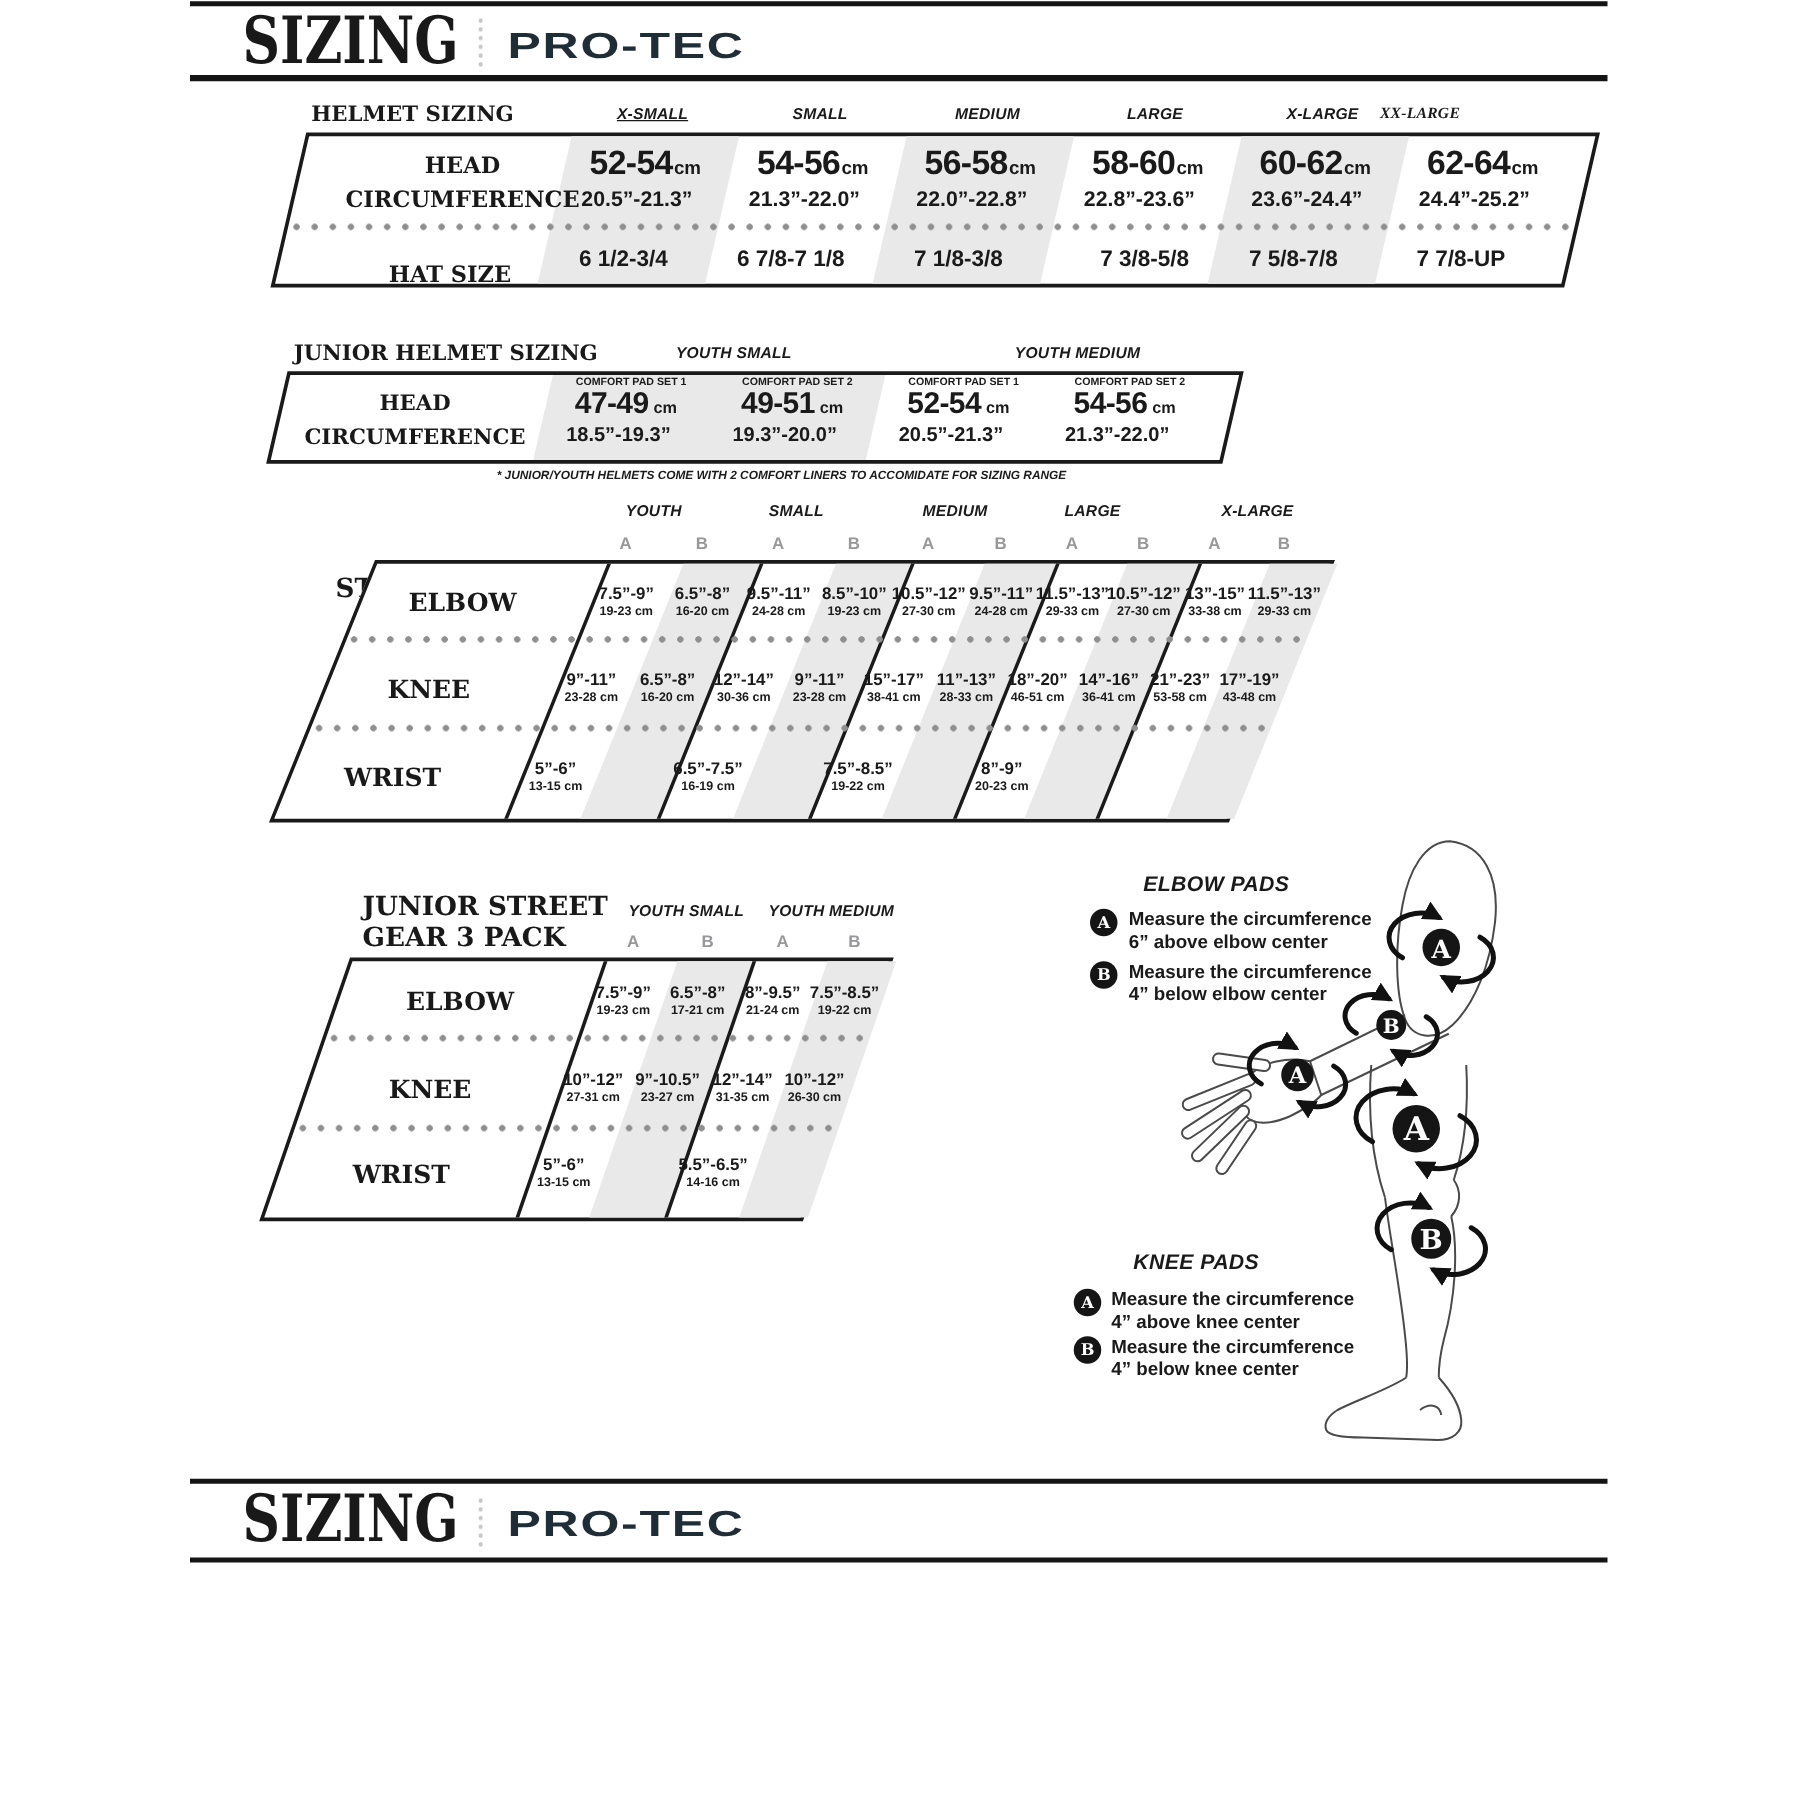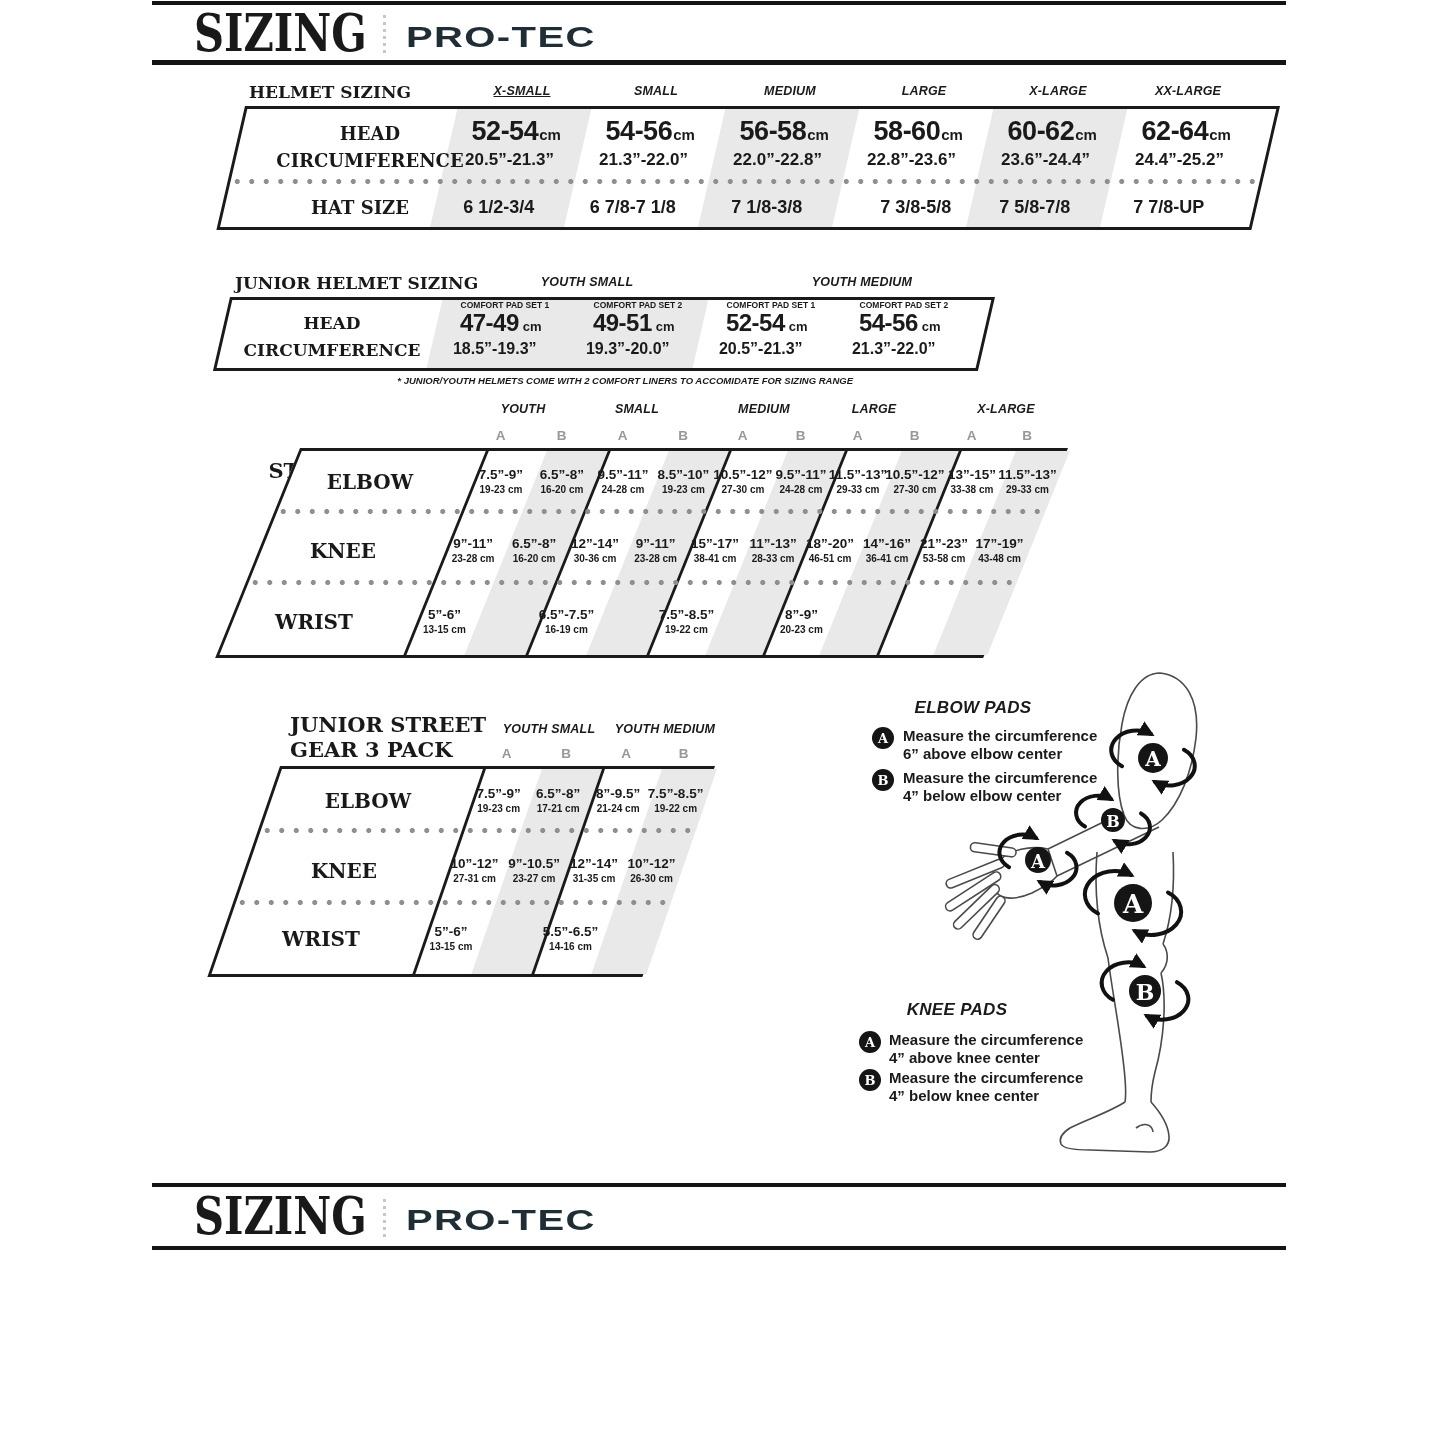--- a/index.html
+++ b/index.html
@@ -184,27 +184,27 @@
     <div class="cell hinch" style="left: 777.531px; top: 160px;">22.0”-22.8”</div>
     <div class="cell hhat" style="left: 766.679px; top: 207px;">7 1/8-3/8</div>
     <div class="cell hdr-it" style="left: 924px; top: 91px;">LARGE</div>
     <div class="cell " style="left: 918.227px; top: 131px;"><span class="hbig">58-60</span><span class="hunit">cm</span></div>
     <div class="cell hinch" style="left: 911.531px; top: 160px;">22.8”-23.6”</div>
     <div class="cell hhat" style="left: 900.679px; top: 207px; margin-left: 15px;">7 3/8-5/8</div>
     <div class="cell hdr-it" style="left: 1058px; top: 91px;">X-LARGE</div>
     <div class="cell " style="left: 1052.23px; top: 131px;"><span class="hbig">60-62</span><span class="hunit">cm</span></div>
     <div class="cell hinch" style="left: 1045.53px; top: 160px;">23.6”-24.4”</div>
     <div class="cell hhat" style="left: 1034.68px; top: 207px;">7 5/8-7/8</div>
-    <div class="cell hdr-it" style="left: 1188px; top: 91px;">XX-LARGE</div>
+    <div class="cell hdr-it" style="left: 1136px; top: 91px; font-family: Liberation Serif, serif;">XX-LARGE</div>
     <div class="cell " style="left: 1186.23px; top: 131px;"><span class="hbig">62-64</span><span class="hunit">cm</span></div>
     <div class="cell hinch" style="left: 1179.53px; top: 160px;">24.4”-25.2”</div>
     <div class="cell hhat" style="left: 1168.68px; top: 207px;">7 7/8-UP</div>
     <div class="cell row-label" style="left: 370px; top: 133px; font-size: 18px;">HEAD</div>
     <div class="cell row-label" style="left: 370px; top: 160px; font-size: 18px;">CIRCUMFERENCE</div>
-    <div class="cell row-label" style="left: 360px; top: 207px; font-size: 18px;">HAT SIZE</div>
+    <div class="cell row-label" style="left: 360px; top: 220px; font-size: 18px;">HAT SIZE</div>
     <div class="dotrow" style="left: 228px; top: 178px; width: 1035px;"></div>
     <div class="cell hdr-it" style="left: 587px; top: 282px;">YOUTH SMALL</div>
     <div class="cell hdr-it" style="left: 862px; top: 282px;">YOUTH MEDIUM</div>
     <div class="cell padset" style="left: 504.884px; top: 305px;">COMFORT PAD SET 1</div>
     <div class="cell " style="left: 500.728px; top: 323px;"><span class="jbig">47-49</span><span class="junit">cm</span></div>
     <div class="cell jinch" style="left: 494.724px; top: 349px;">18.5”-19.3”</div>
     <div class="cell padset" style="left: 637.884px; top: 305px;">COMFORT PAD SET 2</div>
     <div class="cell " style="left: 633.727px; top: 323px;"><span class="jbig">49-51</span><span class="junit">cm</span></div>
     <div class="cell jinch" style="left: 627.724px; top: 349px;">19.3”-20.0”</div>
     <div class="cell padset" style="left: 770.884px; top: 305px;">COMFORT PAD SET 1</div>

